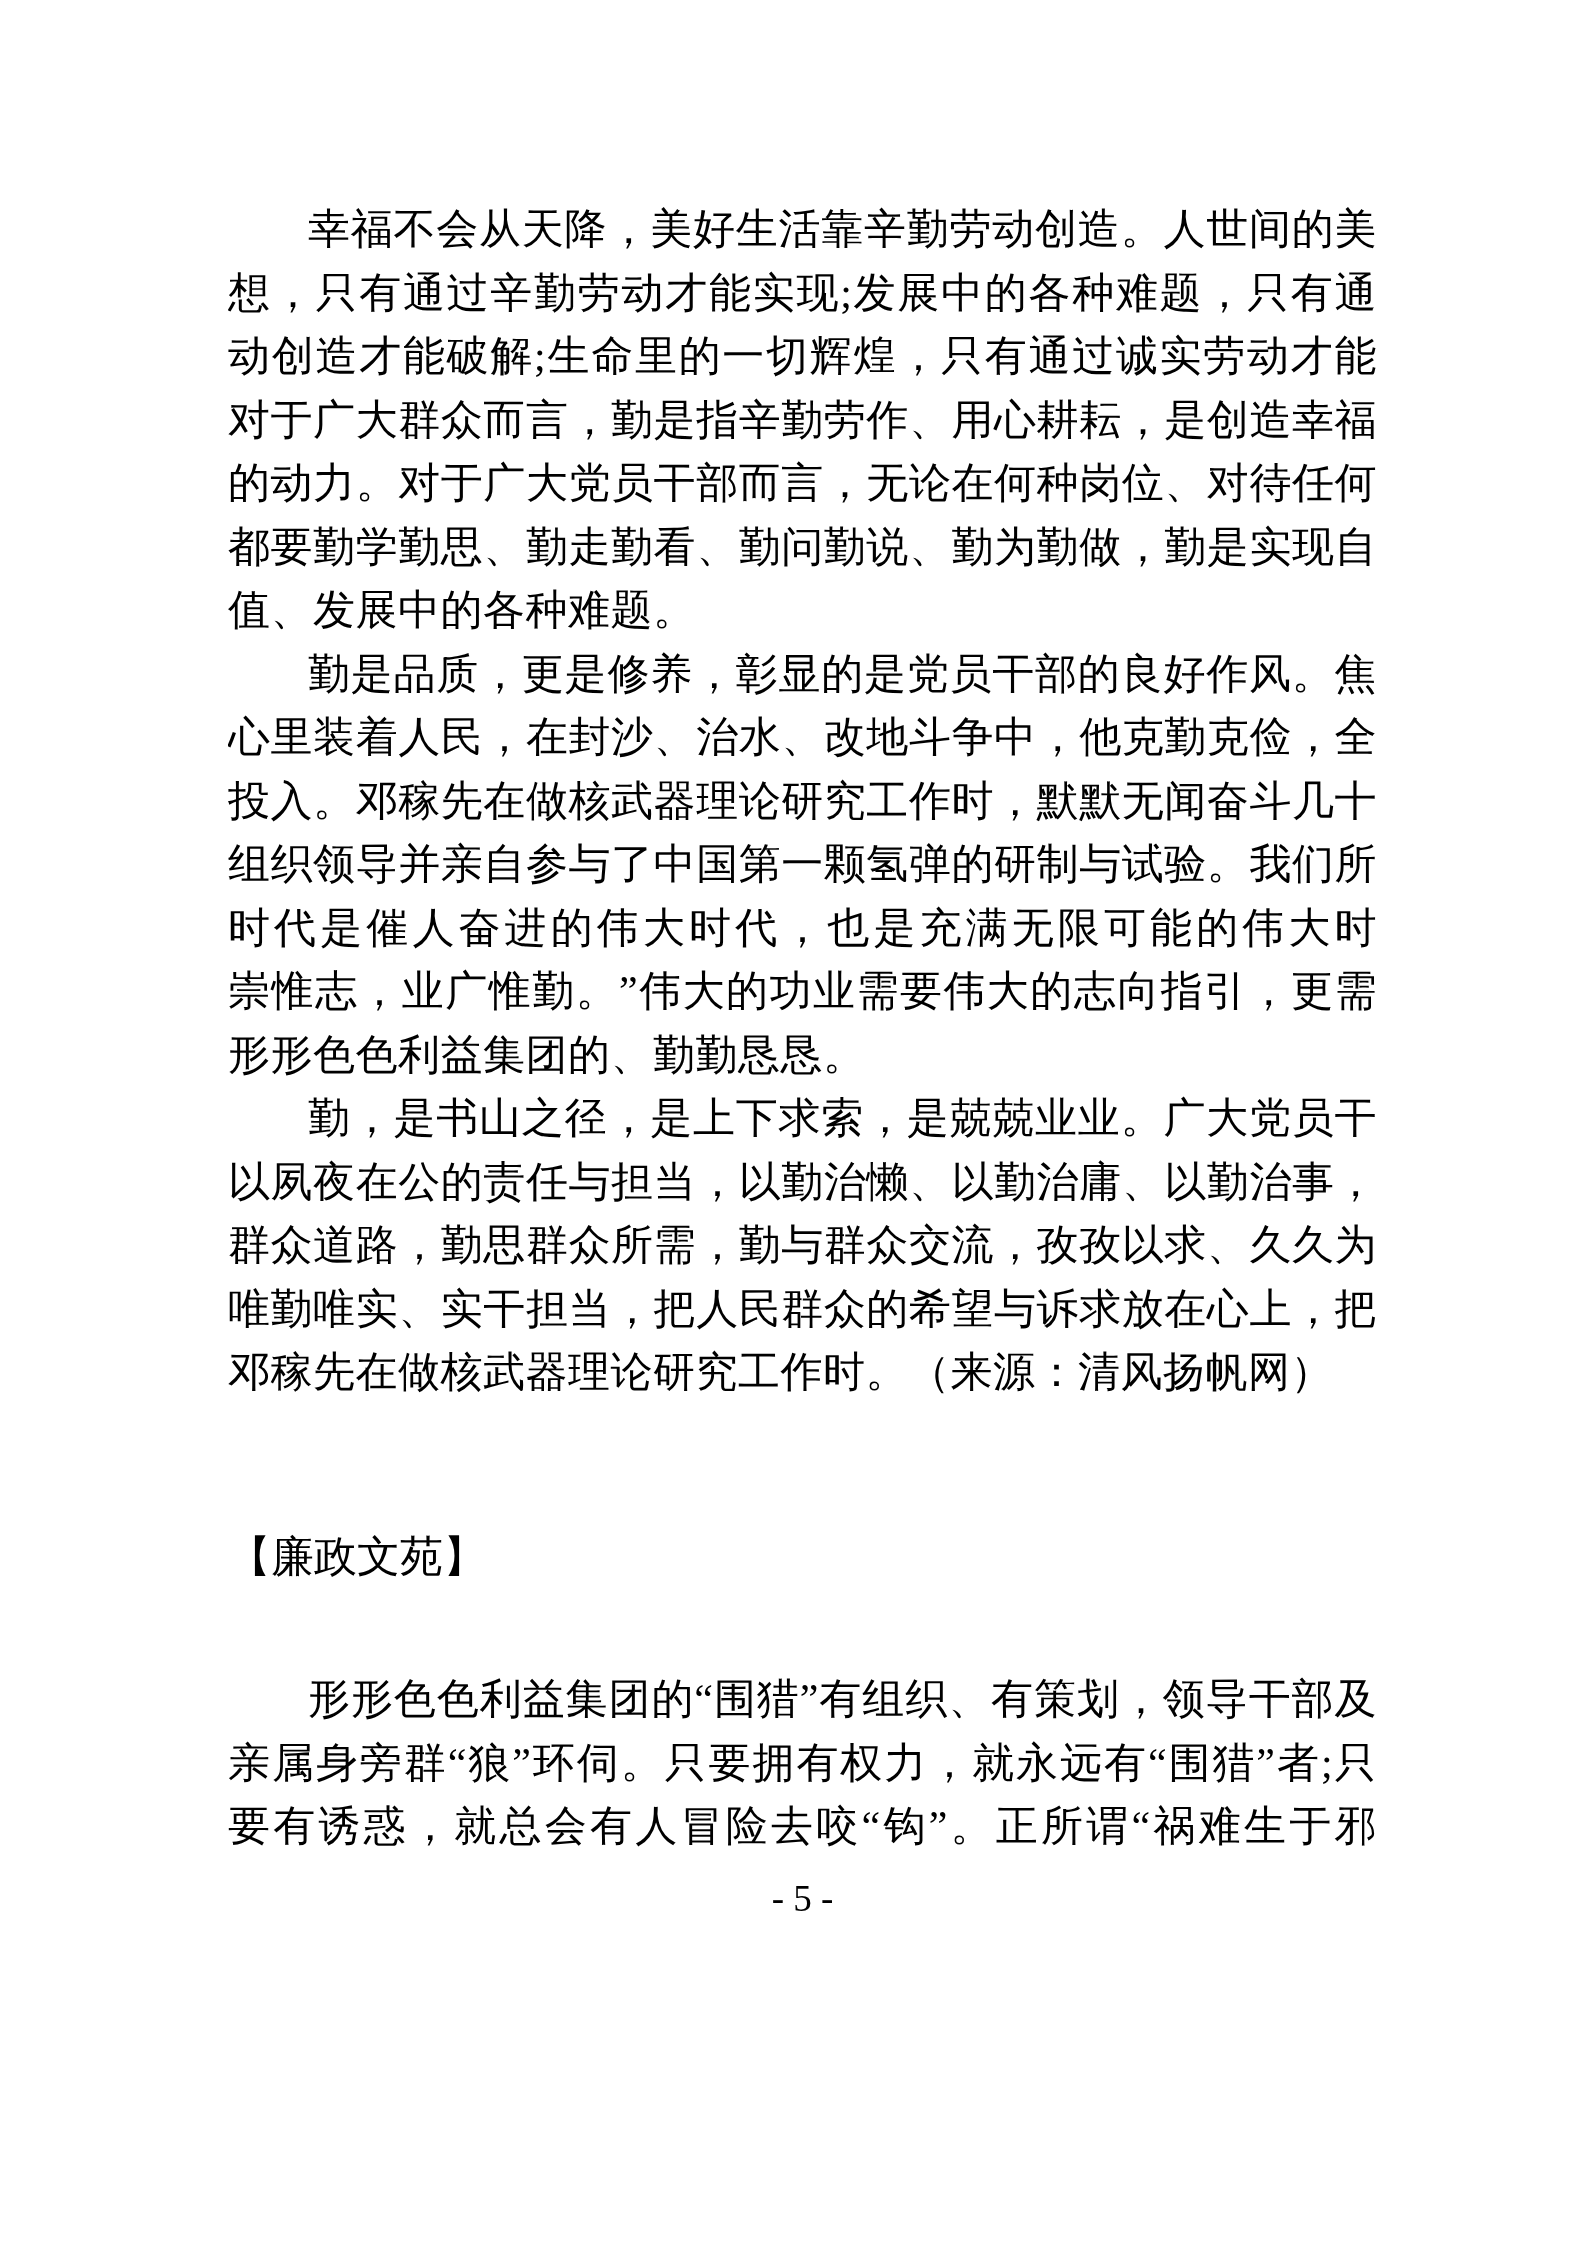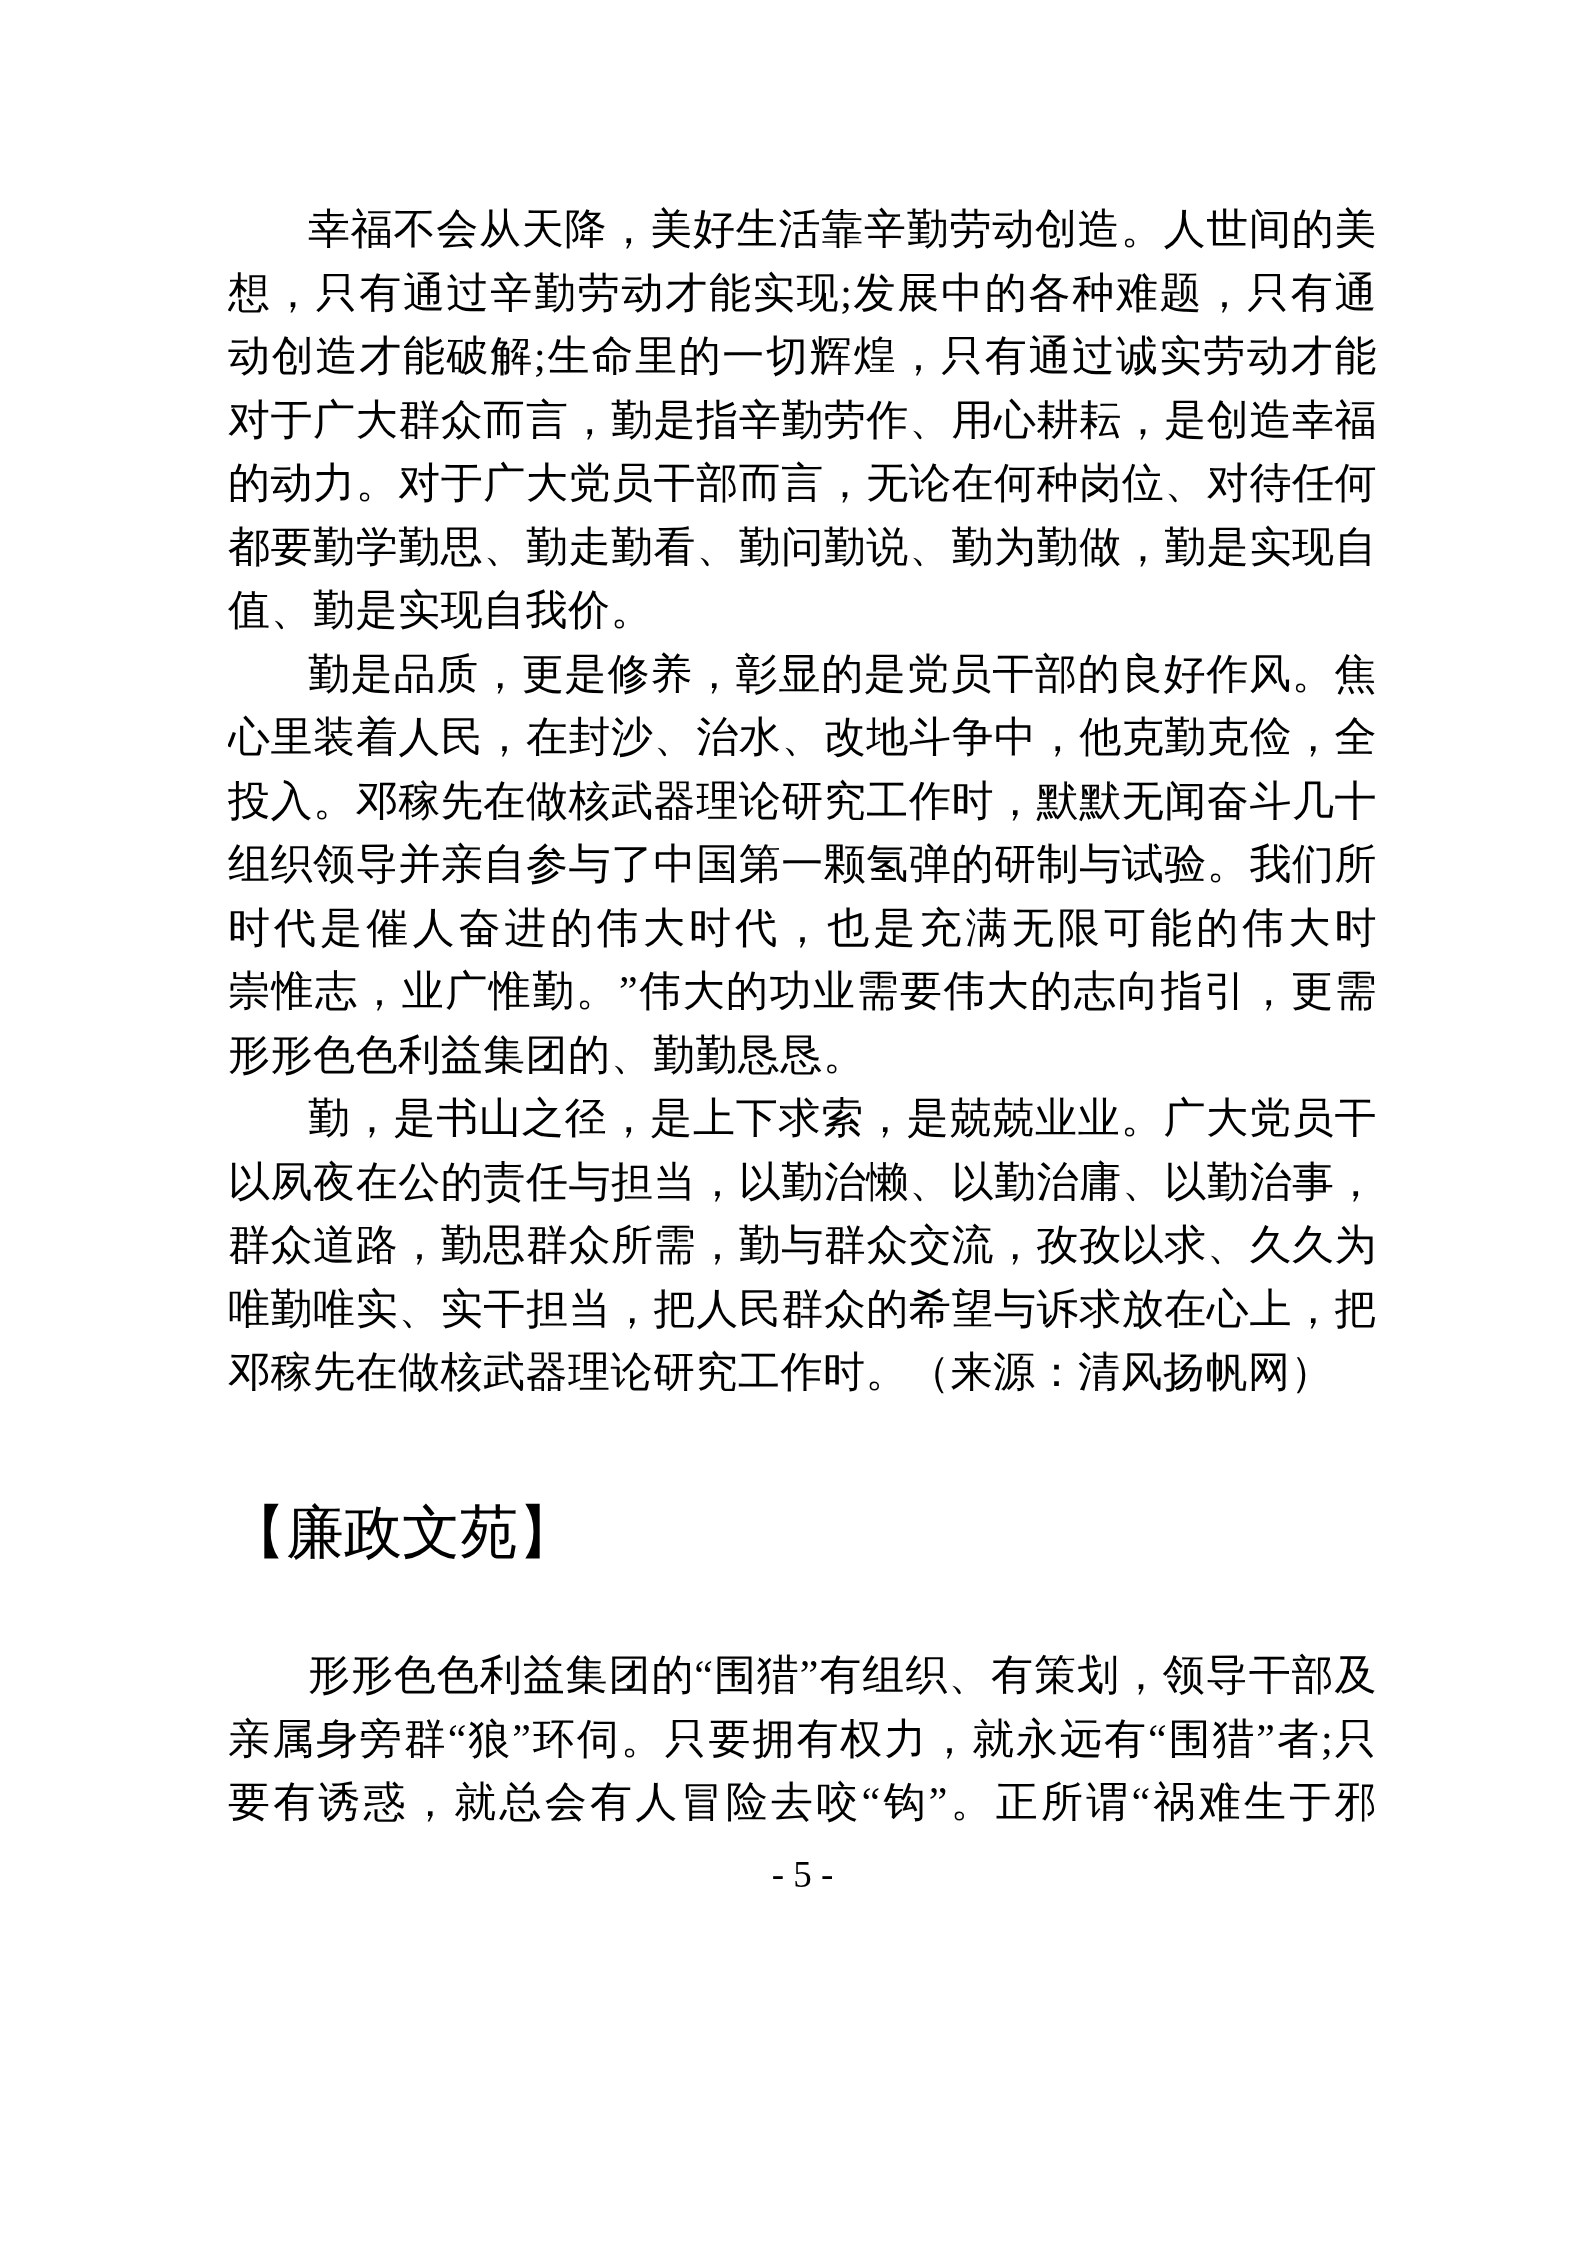--- a/index.html
+++ b/index.html
@@ -38,22 +38,22 @@
     text-justify: inter-character;
     letter-spacing: 0.5px;
   }
   .line.first {
     padding-left: 80px;
   }
   .line.just {
     text-align-last: justify;
   }
   .section-header {
-    margin-top: 96px;
-    font-size: 58px;
+    margin-top: 120px;
+    font-size: 43px;
     line-height: 63.5px;
     height: 63.5px;
   }
   .article-title {
     margin: 60px 0 0 0;
     padding-left: 87px;
     font-size: 46px;
     line-height: 64px;
     height: 64px;
     font-weight: bold;
@@ -78,21 +78,21 @@
   <div class="text-col">
 
     <div class="article-body">
       <div class="para">
           <div class="line just first">幸福不会从天降，美好生活靠辛勤劳动创造。人世间的美好梦</div>
           <div class="line just">想，只有通过辛勤劳动才能实现;发展中的各种难题，只有通过劳</div>
           <div class="line just">动创造才能破解;生命里的一切辉煌，只有通过诚实劳动才能铸就。</div>
           <div class="line just">对于广大群众而言，勤是指辛勤劳作、用心耕耘，是创造幸福生活</div>
           <div class="line just">的动力。对于广大党员干部而言，无论在何种岗位、对待任何工作，</div>
           <div class="line just">都要勤学勤思、勤走勤看、勤问勤说、勤为勤做，勤是实现自我价</div>
-          <div class="line">值、勤是实现自我价。</div>
+          <div class="line">值、发展中的各种难题。</div>
         </div>
       <div class="para">
           <div class="line just first">勤是品质，更是修养，彰显的是党员干部的良好作风。焦裕禄</div>
           <div class="line just">心里装着人民，在封沙、治水、改地斗争中，他克勤克俭，全身心</div>
           <div class="line just">投入。邓稼先在做核武器理论研究工作时，默默无闻奋斗几十年，</div>
           <div class="line just">组织领导并亲自参与了中国第一颗氢弹的研制与试验。我们所处的</div>
           <div class="line just">时代是催人奋进的伟大时代，也是充满无限可能的伟大时代。“功</div>
           <div class="line just">崇惟志，业广惟勤。”伟大的功业需要伟大的志向指引，更需要千</div>
           <div class="line">形形色色利益集团的、勤勤恳恳。</div>
         </div>

